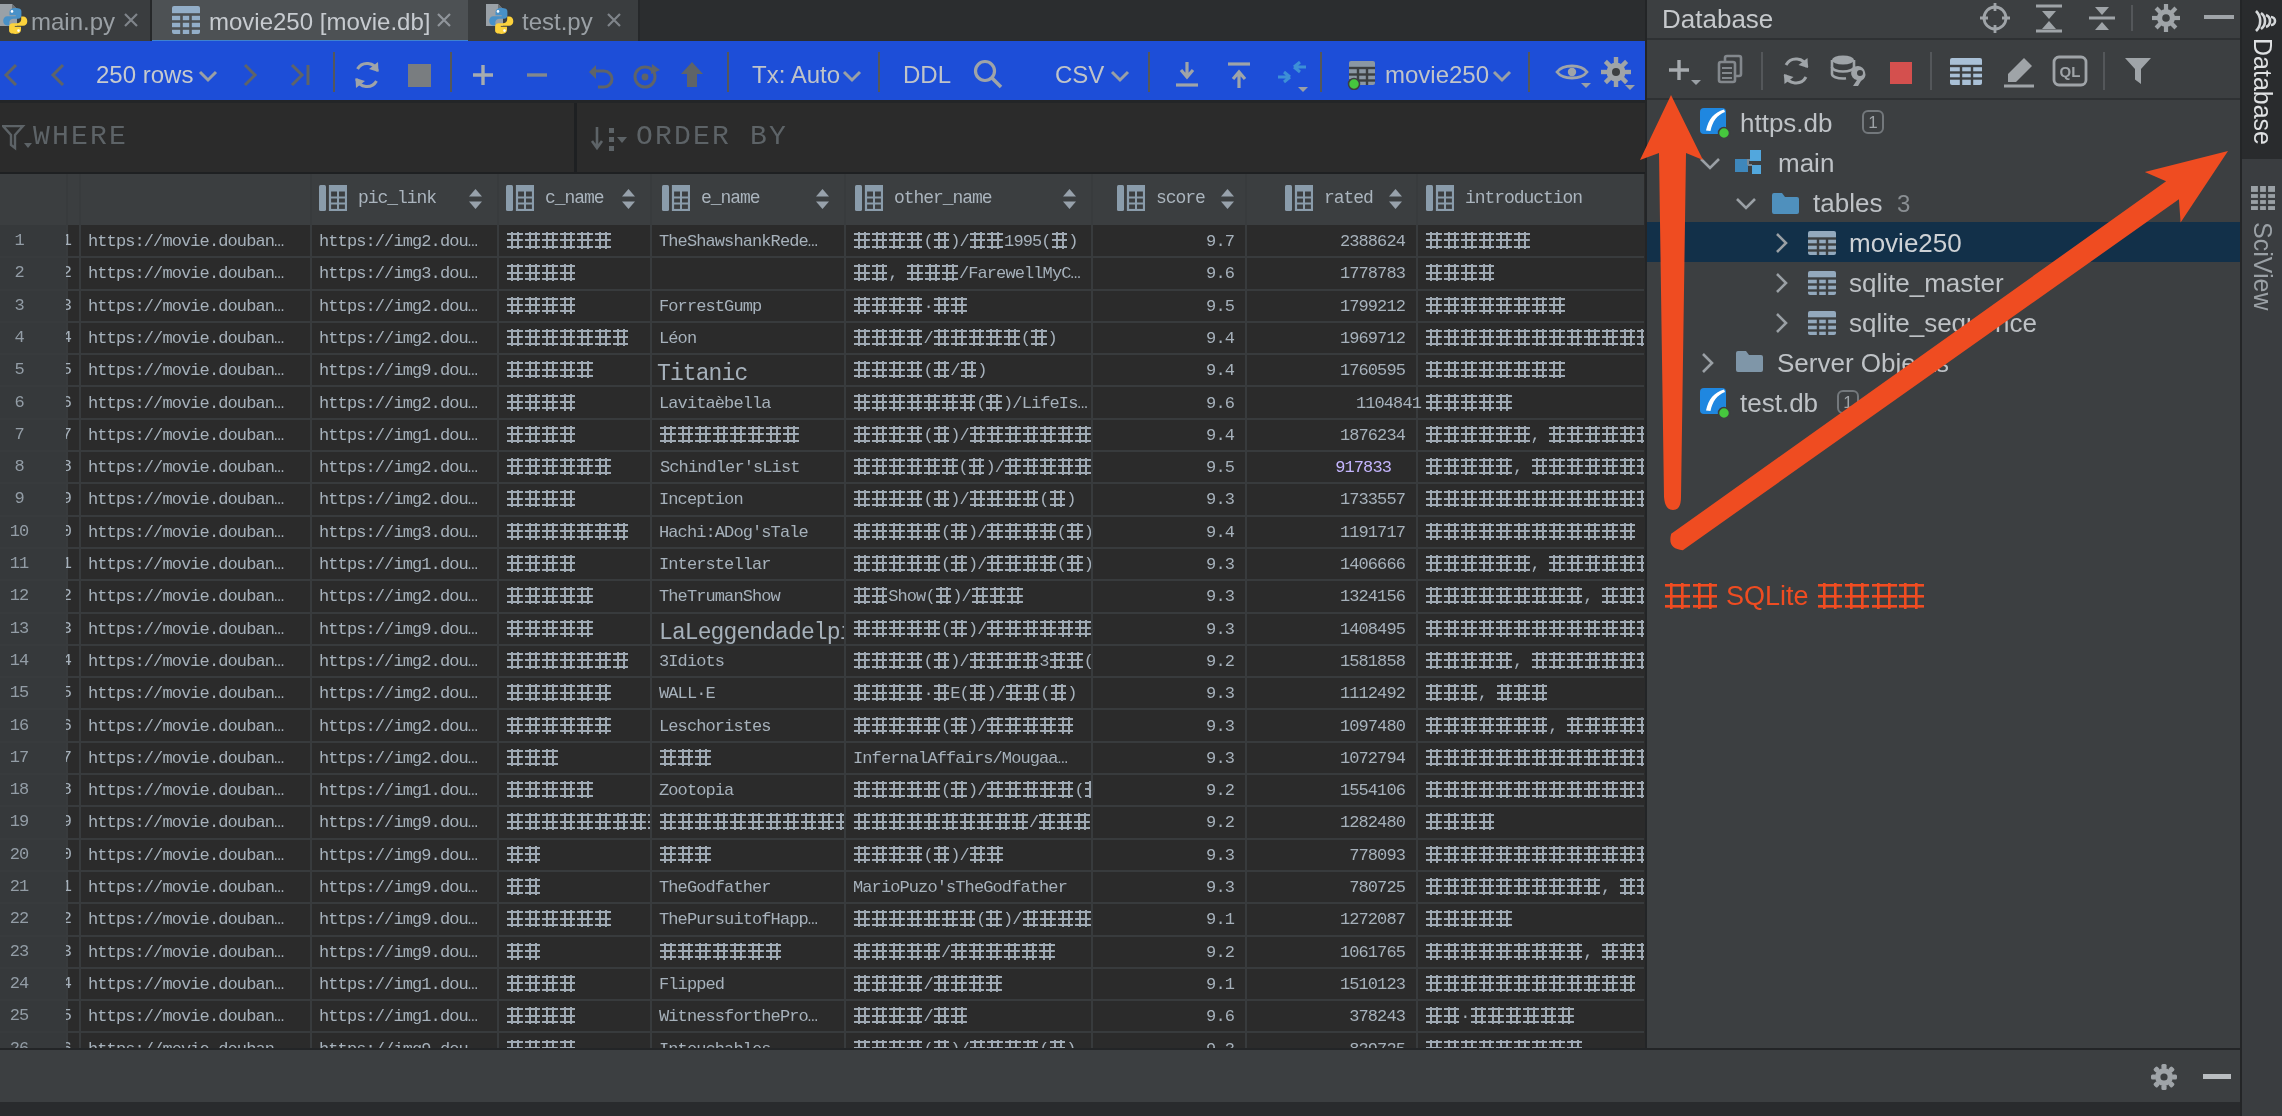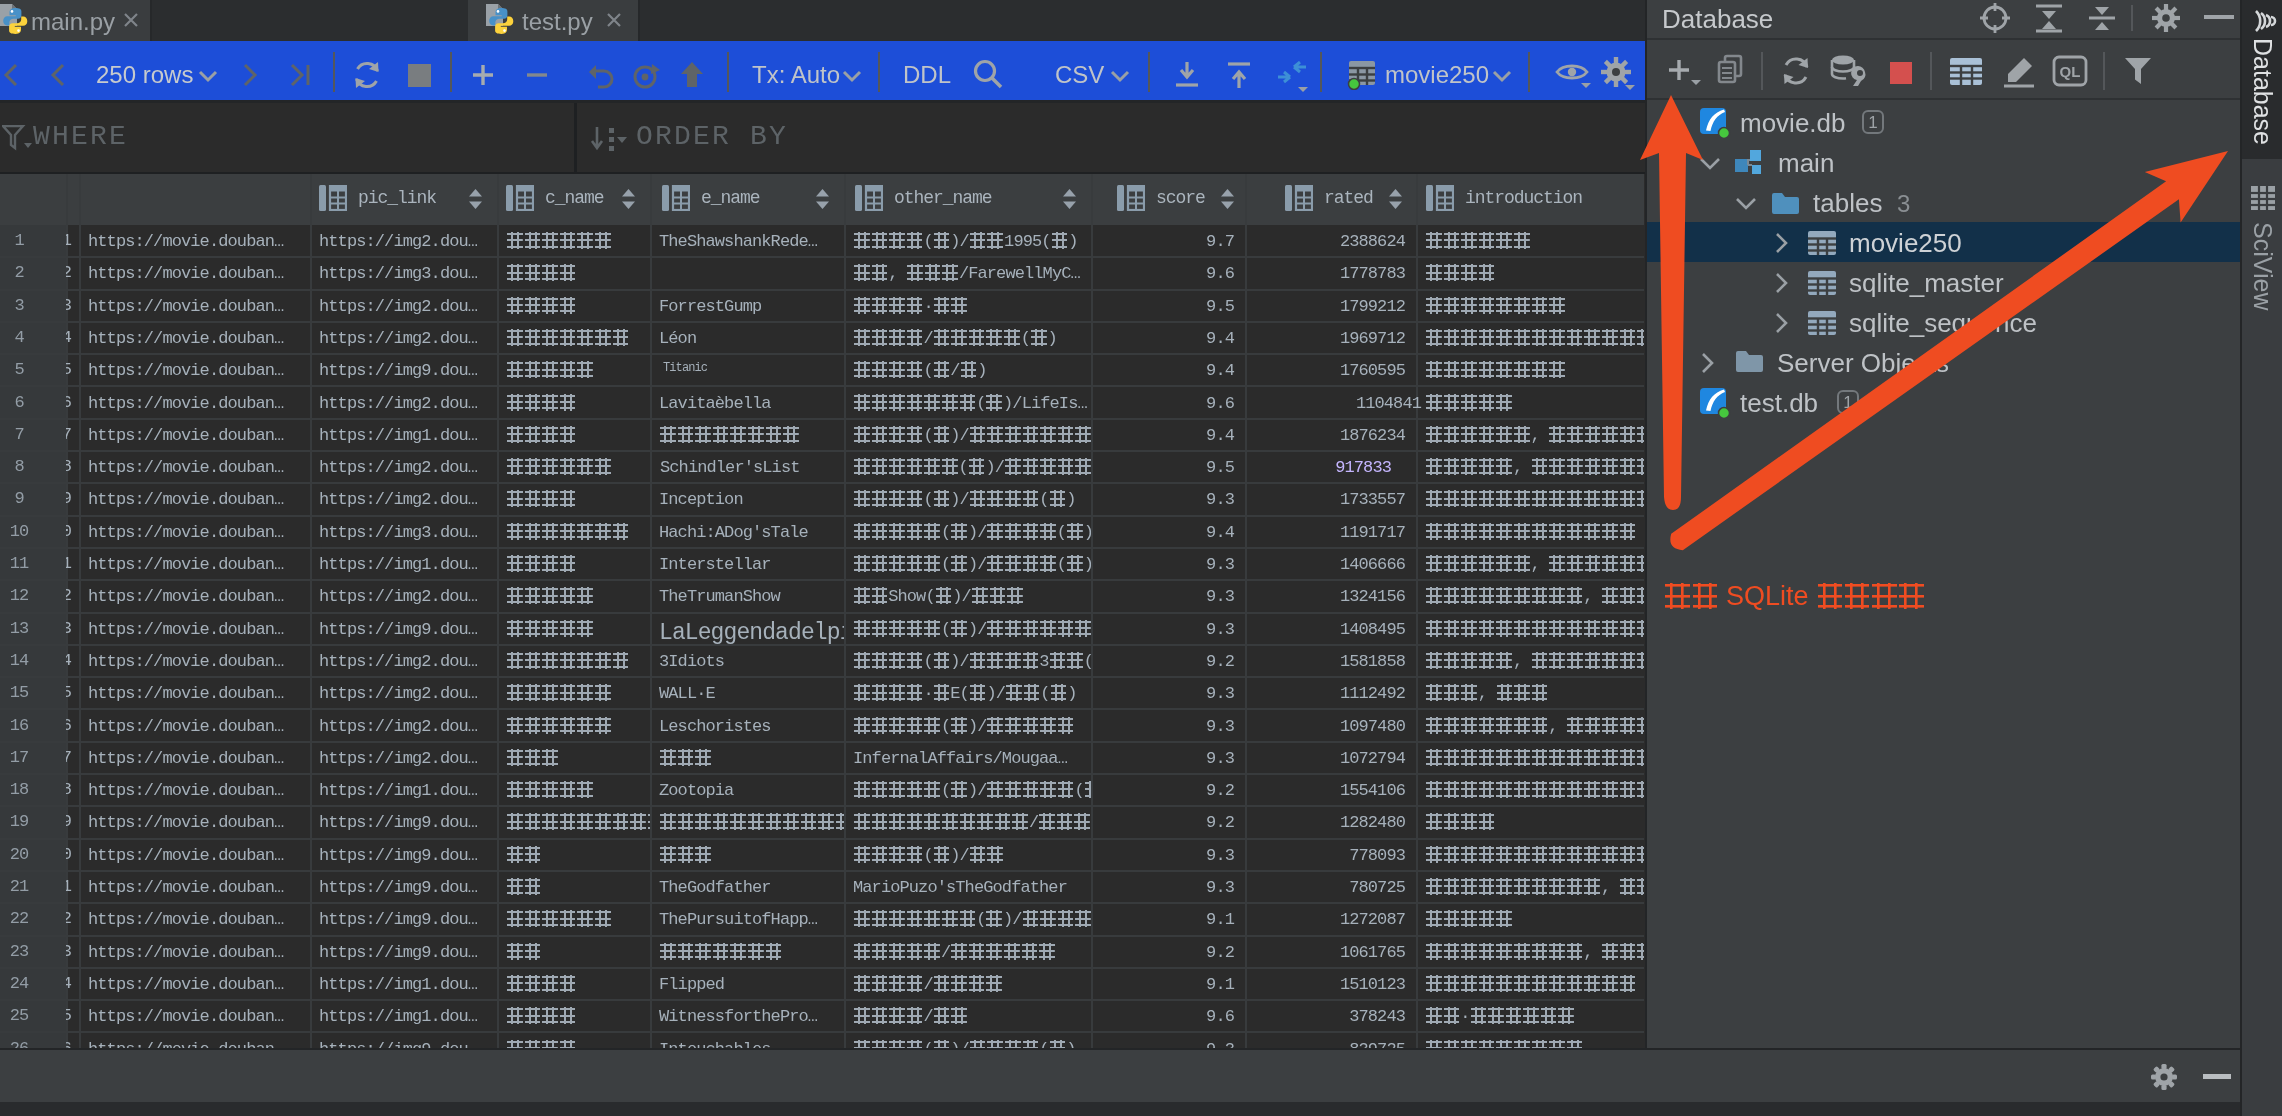--- a/index.html
+++ b/index.html
@@ -14,20 +14,37 @@
  linear-gradient(#9fa9b3,#9fa9b3) 10px 0/2.2px 100% no-repeat;}
 .mono{font-family:'Liberation Mono',monospace}
 
 </style></head><body>
 <div class="abs" style="left:0;top:0;width:1645px;height:50px;background:#2b2d2f;border-bottom:4px solid #232527">
 <div class="abs" style="left:0;top:0;width:152px;height:46px;background:#3a3d3f;border-right:2px solid #26282a">
 <div class="abs" style="left:31px;top:8px;font:24px 'Liberation Sans',sans-serif;color:#9aa0a5">main.py</div>
 <svg width="16" height="16" viewBox="0 0 16 16" style="position:absolute;left:123px;top:12px">
         <path d="M2 2 L14 14 M14 2 L2 14" stroke="#7f848a" stroke-width="2.2"></path>
       </svg>
+</div>
+<div class="abs" style="left:152px;top:0;width:316px;height:50px;background:#4d5154">
+<svg width="30" height="30" viewBox="0 0 30 30" style="position:absolute;left:19px;top:5px">
+        <rect x="1" y="1" width="28" height="28" rx="2" fill="#93aec8"></rect>
+        <g stroke="#4d5154" stroke-width="2.6">
+          <line x1="1" y1="9.5" x2="29" y2="9.5"></line>
+          <line x1="1" y1="16.5" x2="29" y2="16.5"></line>
+          <line x1="1" y1="23.5" x2="29" y2="23.5"></line>
+          <line x1="10.5" y1="9.5" x2="10.5" y2="29"></line>
+          <line x1="19.5" y1="9.5" x2="19.5" y2="29"></line>
+        </g>
+      </svg>
+<div class="abs" style="left:57px;top:8px;font:24px 'Liberation Sans',sans-serif;color:#c7cbd0">movie250 [movie.db]</div>
+<svg width="16" height="16" viewBox="0 0 16 16" style="position:absolute;left:284px;top:12px">
+        <path d="M2 2 L14 14 M14 2 L2 14" stroke="#90959b" stroke-width="2.2"></path>
+      </svg>
+<div class="abs" style="left:0;bottom:0;width:316px;height:10px;background:#3e82d0"></div>
 </div>
 <div class="abs" style="left:468px;top:0;width:172px;height:46px;background:#3a3d3f;border-right:2px solid #26282a">
 <div class="abs" style="left:54px;top:8px;font:24px 'Liberation Sans',sans-serif;color:#9aa0a5">test.py</div>
 <svg width="16" height="16" viewBox="0 0 16 16" style="position:absolute;left:138px;top:12px">
         <path d="M2 2 L14 14 M14 2 L2 14" stroke="#7f848a" stroke-width="2.2"></path>
       </svg>
 </div>
 </div>
 <div class="abs" style="left:-2px;top:2px;width:32px;height:32px"><svg width="32" height="32" viewBox="0 0 32 32" style="">
       <path d="M2 2 h12 l5 5 v17 h-17 Z" fill="#9aa1a7"></path>
@@ -349,21 +366,21 @@
 <div class="cell abs mono" style="left:1416px;top:6px;width:228px;height:26px;overflow:hidden;white-space:nowrap;text-align:left;padding-left:9px;font-size:17px;letter-spacing:-0.9px;color:#a6b1bb"><b></b><b></b><b></b><b></b><b></b><b></b><b></b><b></b><b></b><b></b><b></b><b></b><b></b></div>
 </div>
 <div class="abs" style="left:0;top:181.2px;width:1644px;height:32.3px;border-bottom:2px solid #383b3d">
 <div class="abs mono" style="left:0;top:5px;width:38px;text-align:center;font-size:17px;letter-spacing:-1px;color:#939da6">5</div>
 <div class="abs" style="left:66px;top:0;width:13px;height:32px;overflow:hidden">
         <span class="mono" style="position:absolute;right:8px;top:5px;font-size:17px;letter-spacing:-1px;color:#a6b1bb">5</span>
       </div>
 <div class="cell abs mono" style="left:79px;top:6px;width:231px;height:26px;overflow:hidden;white-space:nowrap;text-align:left;padding-left:9px;font-size:17px;letter-spacing:-0.9px;color:#a6b1bb">https://movie.douban…</div>
 <div class="cell abs mono" style="left:310px;top:6px;width:187px;height:26px;overflow:hidden;white-space:nowrap;text-align:left;padding-left:9px;font-size:17px;letter-spacing:-0.9px;color:#a6b1bb">https://img9.dou…</div>
 <div class="cell abs mono" style="left:497px;top:6px;width:153px;height:26px;overflow:hidden;white-space:nowrap;text-align:left;padding-left:9px;font-size:17px;letter-spacing:-0.9px;color:#a6b1bb"><b></b><b></b><b></b><b></b><b></b></div>
-<div class="cell abs mono" style="left:650px;top:6px;width:194px;height:26px;overflow:hidden;white-space:nowrap;text-align:left;padding-left:13px;font-size:12px;letter-spacing:-0.9px;color:#a6b1bb">Titanic</div>
+<div class="cell abs mono" style="left:650px;top:6px;width:194px;height:26px;overflow:hidden;white-space:nowrap;text-align:left;padding-left:7px;font-size:23px;letter-spacing:-0.9px;color:#a6b1bb">Titanic</div>
 <div class="cell abs mono" style="left:844px;top:6px;width:247px;height:26px;overflow:hidden;white-space:nowrap;text-align:left;padding-left:9px;font-size:17px;letter-spacing:-0.9px;color:#a6b1bb"><b></b><b></b><b></b><b></b>(<b></b>/<b></b>)</div>
 <div class="cell abs mono" style="left:1091px;top:6px;width:154px;height:26px;overflow:hidden;white-space:nowrap;text-align:right;padding-right:11px;font-size:17px;letter-spacing:-0.9px;color:#a6b1bb">9.4</div>
 <div class="cell abs mono" style="left:1245px;top:6px;width:171px;height:26px;overflow:hidden;white-space:nowrap;text-align:right;padding-right:11px;font-size:17px;letter-spacing:-0.9px;color:#a6b1bb">1760595</div>
 <div class="cell abs mono" style="left:1416px;top:6px;width:228px;height:26px;overflow:hidden;white-space:nowrap;text-align:left;padding-left:9px;font-size:17px;letter-spacing:-0.9px;color:#a6b1bb"><b></b><b></b><b></b><b></b><b></b><b></b><b></b><b></b></div>
 </div>
 <div class="abs" style="left:0;top:213.5px;width:1644px;height:32.3px;border-bottom:2px solid #383b3d">
 <div class="abs mono" style="left:0;top:5px;width:38px;text-align:center;font-size:17px;letter-spacing:-1px;color:#939da6">6</div>
 <div class="abs" style="left:66px;top:0;width:13px;height:32px;overflow:hidden">
         <span class="mono" style="position:absolute;right:8px;top:5px;font-size:17px;letter-spacing:-1px;color:#a6b1bb">6</span>
       </div>
@@ -759,21 +776,21 @@
         <path d="M2 2 h26 l-10 11 v15 l-6-4.5 v-10.5 Z" fill="#9fa4a8"></path>
       </svg>
 </div>
 <div class="abs" style="left:0;top:222px;width:593px;height:40px;background:#123049"></div>
 <svg width="31" height="31" viewBox="0 0 31 31" style="position:absolute;left:53px;top:108px">
       <rect x="0" y="0" width="26" height="26" rx="4" fill="#1f87e0"></rect>
       <path d="M24 1.5 C14 4.5 8.5 11 6 22.5 L10.5 23 C12.5 13.5 17 7 25 4 Z" fill="#fff"></path>
       <path d="M19 5 C13.5 9 10 14.5 8.5 20.5" stroke="#fff" stroke-width="1.6" fill="none"></path>
       <circle cx="24" cy="25" r="5.5" fill="#46c73e" stroke="#3c3f41" stroke-width="1.5"></circle>
     </svg>
-<div class="abs" style="left:93px;top:108px;font:26px 'Liberation Sans',sans-serif;color:#bec2c6">movie.db</div>
+<div class="abs" style="left:93px;top:108px;font:26px 'Liberation Sans',sans-serif;color:#bec2c6">https.db</div>
 <div style="position:absolute;left:215px;top:110px;width:22px;height:24px;border:2px solid #73787c;border-radius:6px;color:#9ea3a7;font:17px 'Liberation Sans',sans-serif;text-align:center;line-height:21px">1</div>
 <svg width="22" height="16" viewBox="0 0 22 16" style="position:absolute;left:52px;top:155px">
       <path d="M2 4 L11 13 L20 4" stroke="#9aa0a5" stroke-width="2.6" fill="none"></path>
     </svg>
 <svg width="27" height="24" viewBox="0 0 27 24" style="position:absolute;left:88px;top:150px">
       <rect x="0" y="9" width="13" height="13" fill="#3e87bb"></rect>
       <rect x="15" y="0" width="11" height="11" fill="#52a7dd"></rect>
       <rect x="17" y="15" width="9" height="9" fill="#52a7dd"></rect>
       <path d="M13 15 h4 M13 15 v-5 h2" stroke="#7a8a96" stroke-width="2" fill="none"></path>
     </svg>

